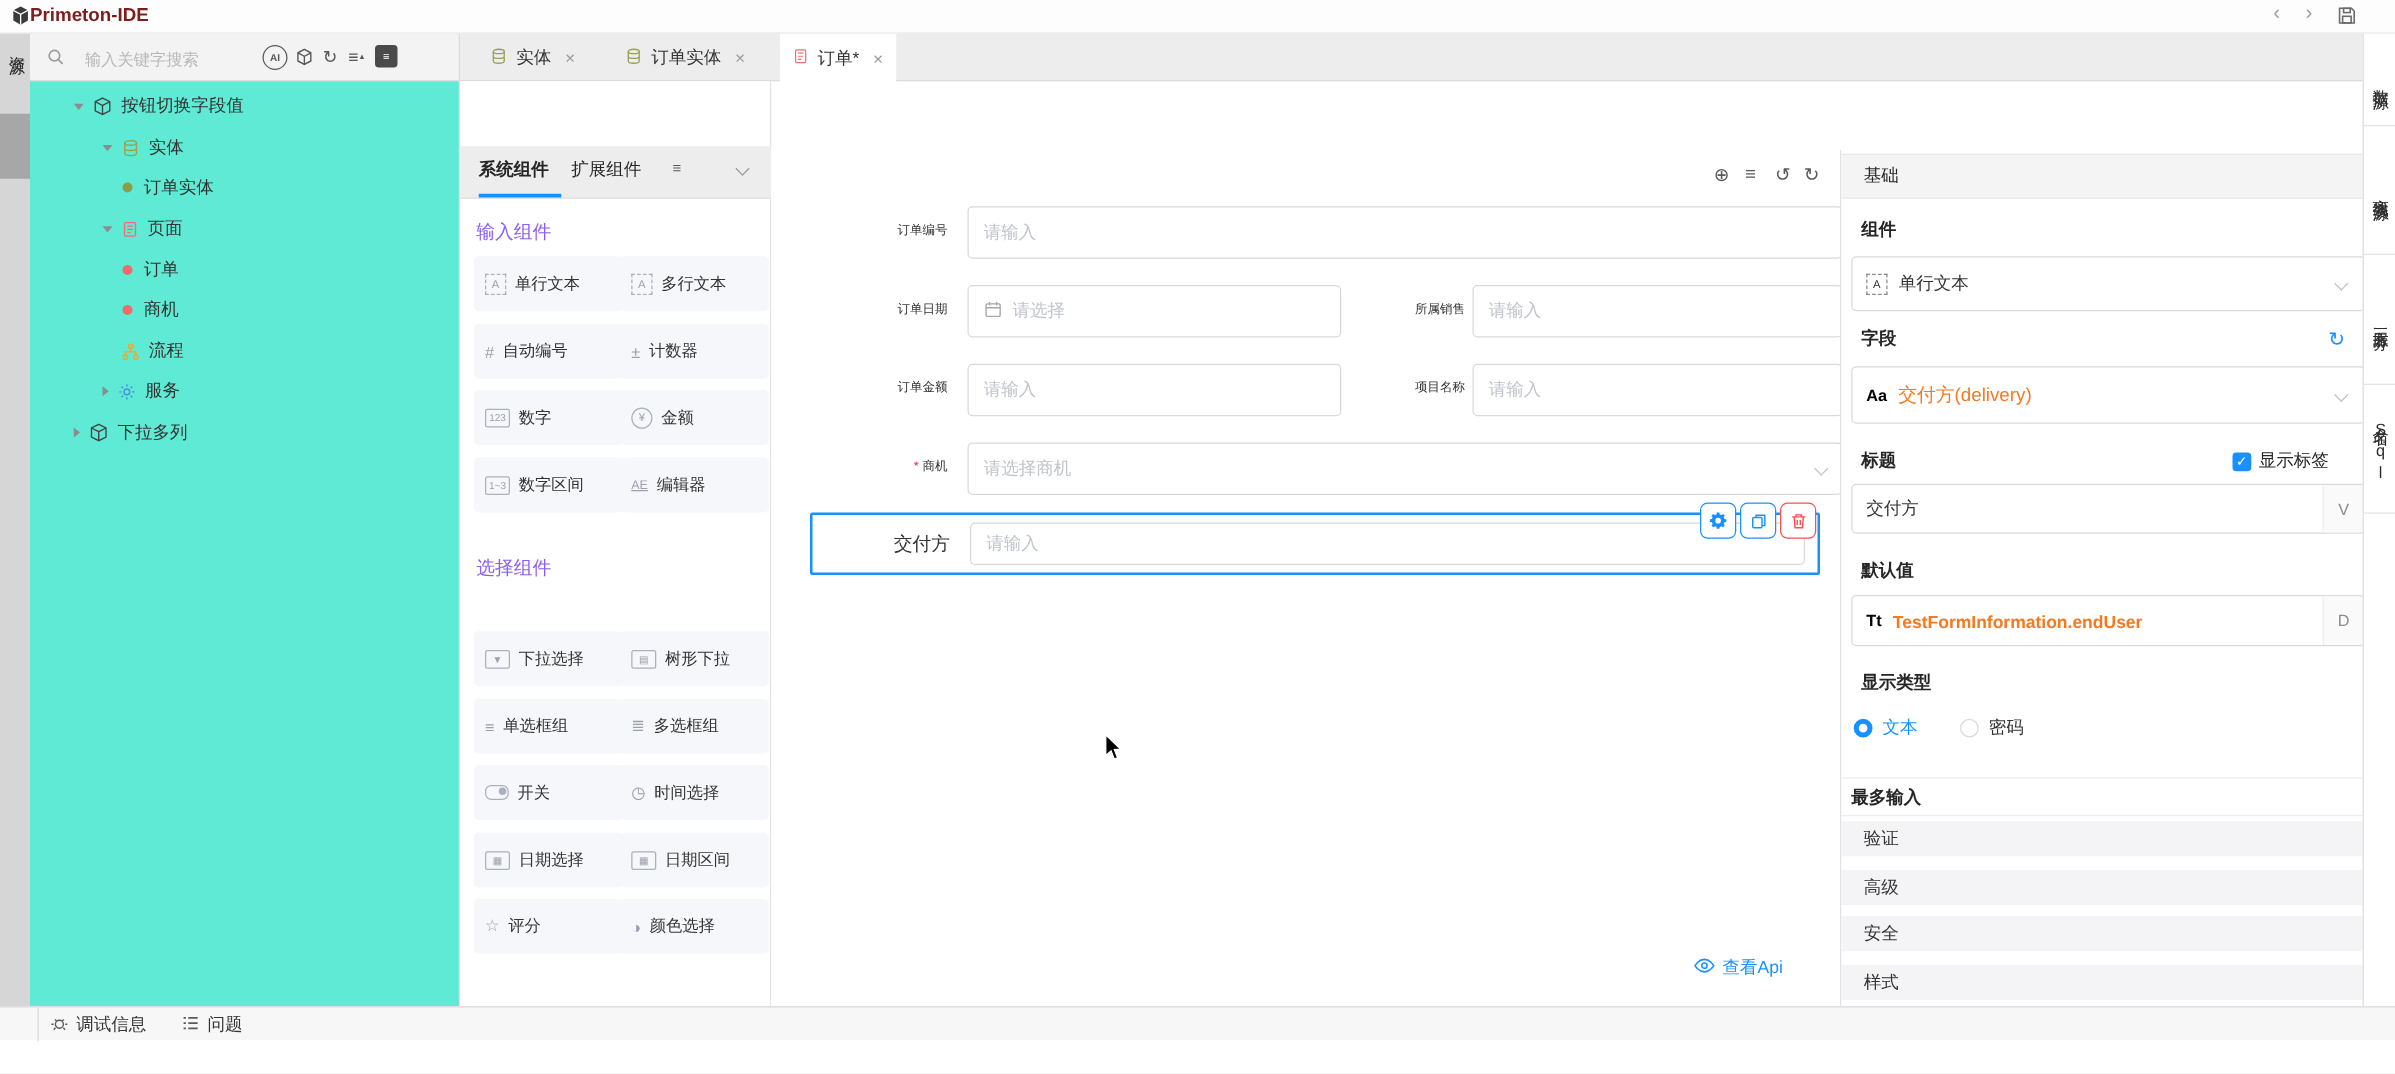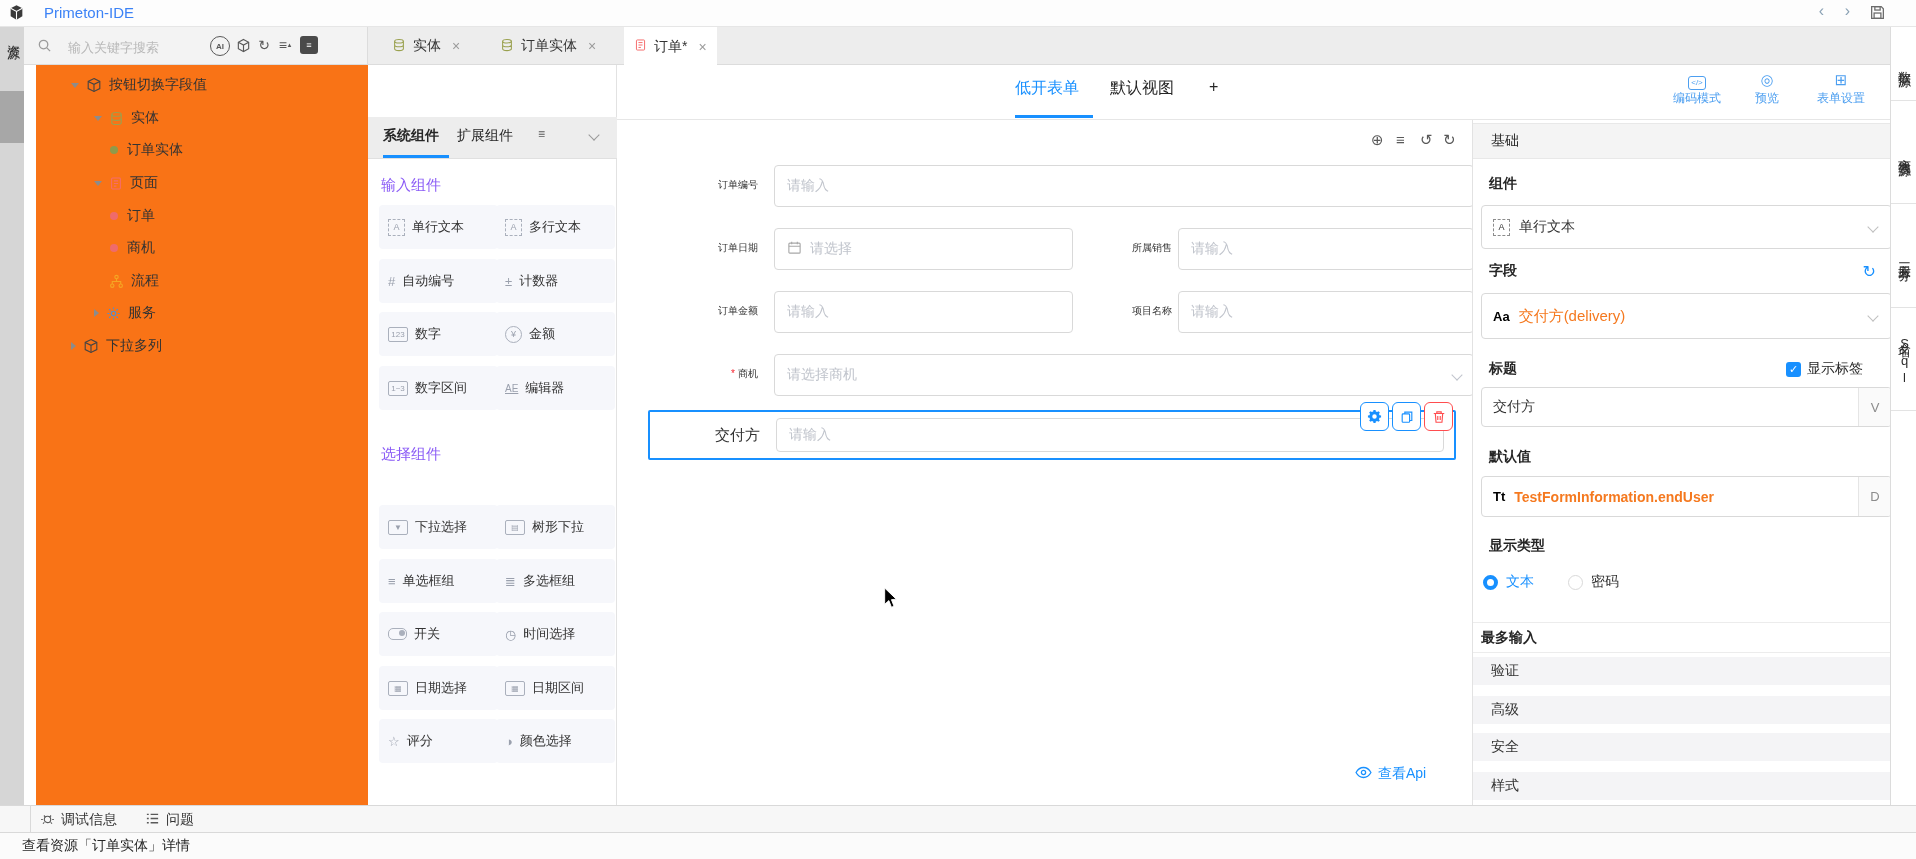--- a/index.html
+++ b/index.html
@@ -1,39 +1,39 @@
 <!DOCTYPE html>
 <html><head>
 <meta charset="utf-8">
 <style>
   html,body{margin:0;padding:0;background:#e9e9e9;}
   .ab{position:absolute;box-sizing:border-box;}
   .screen{position:relative;width:1916px;height:859px;background:#fff;overflow:hidden;
     font-family:"Liberation Sans","DejaVu Sans",sans-serif;color:#262626;font-size:14px;}
   
   .titlebar{left:0;top:0;width:1916px;height:27px;background:#fdfdfd;border-bottom:1px solid #e6e6e6;}
-  .apptitle{position:absolute;left:44px;top:4px;font-size:15px;color:#3b82f6;}
+  .apptitle{position:absolute;left:24px;top:4px;font-size:15px;color:#7f1d1d;font-weight:bold;}
   .navarrow{position:absolute;top:2px;font-size:16px;color:#8ba2b5;cursor:default;}
   
   .searchrow{left:24px;top:27px;width:344px;height:38px;background:#f3f3f3;border-bottom:1px solid #dcdcdc;border-right:1px solid #dcdcdc;}
   .srch-input{position:absolute;left:42px;top:7px;width:140px;height:24px;border:none;background:transparent;outline:none;font-size:13px;color:#333;font-family:inherit;}
   .srch-input::placeholder{color:#b8b8b8;}
   .tico{position:absolute;top:9px;width:18px;height:18px;display:flex;align-items:center;justify-content:center;color:#595959;font-size:14px;}
   .ai-badge{border:1px solid #595959;border-radius:50%;font-size:8px;font-weight:bold;}
   .dark-badge{background:#4a4a4a;border-radius:3px;color:#fff;font-size:9px;}
   .tabstrip{left:368px;top:27px;width:1522px;height:38px;background:#ededed;border-bottom:1px solid #dcdcdc;}
   .tab{position:absolute;top:0;height:38px;display:flex;align-items:center;gap:7px;padding:0 10px;font-size:14px;color:#333;}
   .tab.active{background:#fff;height:39px;z-index:2;}
   .tab .x{color:#9b9b9b;font-size:14px;margin-left:4px;}
   
   .leftstrip{left:0;top:27px;width:24px;height:778px;background:#d6d6d6;}
   .vlabel{position:absolute;left:4px;top:7px;writing-mode:vertical-rl;text-orientation:upright;font-size:13px;color:#2b2b2b;letter-spacing:3px;}
   .strip-block{position:absolute;left:0;top:64px;width:24px;height:52px;background:#a7a7a7;}
   
-  .explorer{left:24px;top:65px;width:344px;height:740px;background:#f97316;border-right:1px solid #e2e2e2;margin-left:12px;}
+  .explorer{left:24px;top:65px;width:344px;height:740px;background:#5eead4;border-right:1px solid #e2e2e2;}
   .trow{position:absolute;height:24px;display:flex;align-items:center;font-size:14px;color:#333;white-space:nowrap;}
   .car-d{width:0;height:0;border-left:4px solid transparent;border-right:4px solid transparent;border-top:5px solid #8c8c8c;margin-right:7px;}
   .car-r{width:0;height:0;border-top:4px solid transparent;border-bottom:4px solid transparent;border-left:5px solid #8c8c8c;margin-right:7px;}
   .dot{width:8px;height:8px;border-radius:50%;margin-right:9px;}
   .ticon{margin-right:7px;display:flex;}
   
   .palette{left:368px;top:65px;width:249px;height:740px;background:#fff;border-right:1px solid #e2e2e2;}
   .pband{position:absolute;left:0;top:52px;width:249px;height:41px;background:#ededed;border-bottom:1px solid #e0e0e0;}
   .ptab{position:absolute;top:10px;font-size:14px;color:#262626;}
   .punder{position:absolute;top:38px;height:3px;background:#1890ff;}
@@ -330,38 +330,20 @@
         <span class="gly">☆</span>
         <span>评分</span>
       </div>
     <div class="pitem" style="left:128px;top:654px">
         <span class="gly">◑</span>
         <span>颜色选择</span>
       </div>
 
   </div>
 
-  <div class="ab band">
-    <span class="vtab" style="left:398px;color:#1890ff">低开表单</span>
-    <span class="vunder" style="left:398px;width:78px"></span>
-    <span class="vtab" style="left:493px">默认视图</span>
-    <span class="vtab" style="left:592px">+</span>
-    <div class="actioncol" style="right:158px">
-      <div class="ic"><span class="codebox">&lt;/&gt;</span></div>
-      <div class="lb">编码模式</div>
-    </div>
-    <div class="actioncol" style="right:88px">
-      <div class="ic">◎</div>
-      <div class="lb">预览</div>
-    </div>
-    <div class="actioncol" style="right:14px">
-      <div class="ic">⊞</div>
-      <div class="lb">表单设置</div>
-    </div>
-  </div>
 
   <div class="ab canvas">
     <span class="cico" style="left:754px">⊕</span>
     <span class="cico" style="left:779px">≡</span>
     <span class="cico" style="left:803px">↺</span>
     <span class="cico" style="left:826px">↻</span>
 
     <span class="flabel" style="left:0;top:45px;width:141px">订单编号</span>
     <div class="finp" style="left:157px;top:45px;width:674px">
       <span class="ph">请输入</span>
@@ -514,23 +496,20 @@
       <span>调试信息</span>
     </div>
     <div class="bbitem" style="left:145px">
       <span><svg width="15" height="15" viewBox="0 0 16 16" fill="none" stroke="#595959" stroke-width="1.4">
             <path d="M2 3.5h2M6 3.5h8M2 8h2M6 8h8M2 12.5h2M6 12.5h8"></path>
           </svg></span>
       <span>问题</span>
     </div>
   </div>
 
-  <div class="ab statusbar">
-    <span>查看资源「订单实体」详情</span>
-  </div>
 
   <div class="ab" style="left:883px;top:588px;z-index:9">
     <svg width="15" height="21" viewBox="0 0 12 18">
         <path d="M1 0 L1 14 L4.6 10.8 L6.8 16.5 L9 15.6 L6.8 10 L11 9.6 Z" fill="#000" stroke="#fff" stroke-width="0.8"></path>
       </svg>
   </div>
 
 </div>
 
 </body></html>

